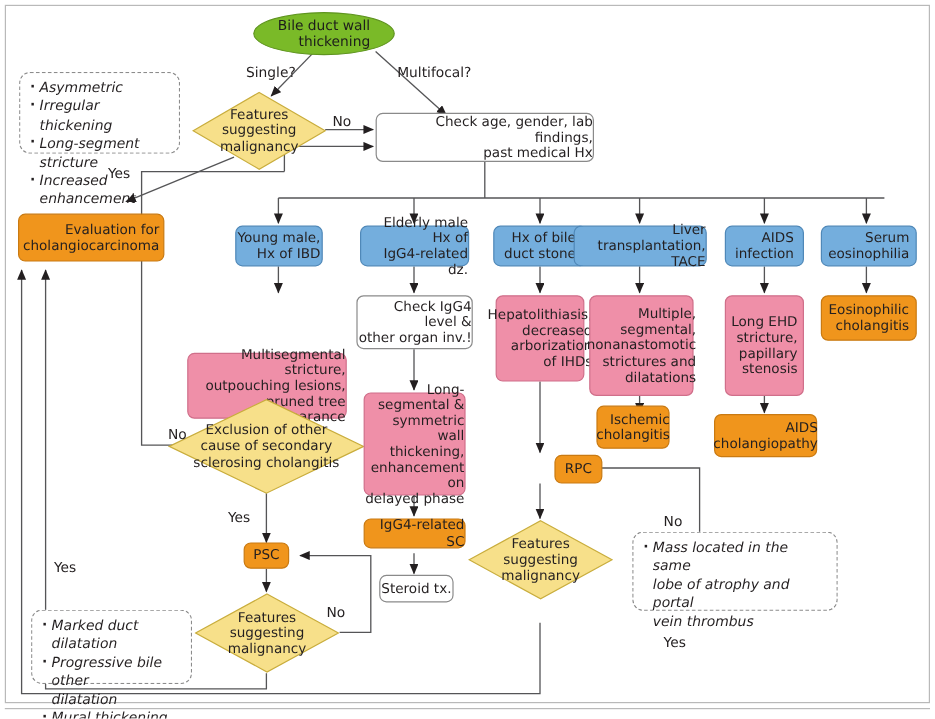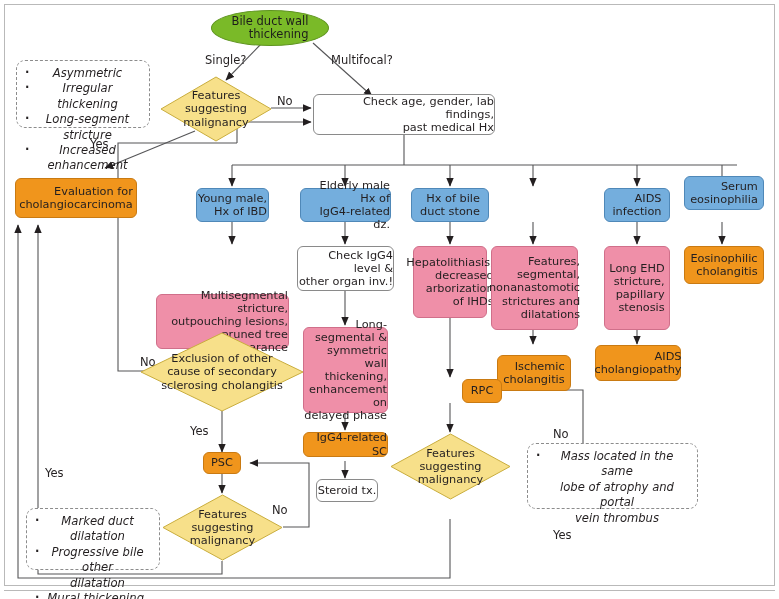--- a/index.html
+++ b/index.html
@@ -126,21 +126,20 @@
   }
   .dashbox ul {
     margin: 0;
     padding: 0;
     list-style: none;
   }
   .dashbox li {
     position: relative;
     padding-left: 9px;
     white-space: pre-line;
-    text-align: center;
   }
   .dashbox li:before {
     content: "\00B7";
     position: absolute;
     left: 1px;
     top: -1px;
     font-style: normal;
     font-weight: bold;
   }
 
@@ -240,35 +239,37 @@
 
   <div class="node orange" style="left:15px; top:178px; width:122px; height:40px;">Evaluation for
 cholangiocarcinoma</div>
 
   <div class="node blue" style="left:196px; top:188px; width:73px; height:34px;">Young male,
 Hx of IBD</div>
   <div class="node blue" style="left:300px; top:188px; width:91px; height:34px;">Elderly male Hx of
 IgG4-related dz.</div>
   <div class="node blue" style="left:411px; top:188px; width:78px; height:34px;">Hx of bile
 duct stone</div>
+  <div class="node blue" style="left:478px; top:188px; width:111px; height:34px;">Liver transplantation,
+TACE</div>
   <div class="node blue" style="left:604px; top:188px; width:66px; height:34px;">AIDS
 infection</div>
-  <div class="node blue" style="left:684px; top:176px; width:80px; height:34px;">Serum
+  <div class="node blue" style="left:684px; top:188px; width:80px; height:34px;">Serum
 eosinophilia</div>
 
   <div class="node pink" style="left:156px; top:246px; width:133px; height:55px;margin-top:48px;">Multisegmental stricture,
 outpouching lesions,
 pruned tree appearance</div>
   <div class="node white" style="left:297px; top:246px; width:97px; height:45px;">Check IgG4 level &amp;
 other organ inv.!</div>
   <div class="node pink" style="left:413px; top:246px; width:74px; height:72px;">Hepatolithiasis,
 decreased
 arborization
 of IHDs</div>
-  <div class="node pink" style="left:491px; top:246px; width:87px; height:84px;">Features,
+  <div class="node pink" style="left:491px; top:246px; width:87px; height:84px;">Multiple,
 segmental,
 nonanastomotic
 strictures and
 dilatations</div>
   <div class="node pink" style="left:604px; top:246px; width:66px; height:84px;">Long EHD
 stricture,
 papillary
 stenosis</div>
   <div class="node orange" style="left:684px; top:246px; width:80px; height:38px;">Eosinophilic
 cholangitis</div>
@@ -281,21 +282,21 @@
 cause of secondary
 sclerosing cholangitis</div>
   </div>
 
   <div class="node pink" style="left:303px; top:327px; width:85px; height:86px;">Long-segmental &amp;
 symmetric wall
 thickening,
 enhancement on
 delayed phase</div>
 
-  <div class="node orange" style="left:497px; top:355px; width:74px; height:36px;">Ischemic
+  <div class="node orange" style="left:497px; top:338px; width:61px; height:36px;">Ischemic
 cholangitis</div>
   <div class="node orange" style="left:595px; top:345px; width:86px; height:36px;">AIDS
 cholangiopathy</div>
 
   <div class="node orange" style="left:430px; top:379px; width:40px; height:24px;margin-left:32px;">RPC</div>
 
   <div class="node orange" style="left:303px; top:432px; width:85px; height:25px;">IgG4-related SC</div>
 
   <div class="node orange" style="left:203px; top:452px; width:38px; height:22px;">PSC</div>
 

